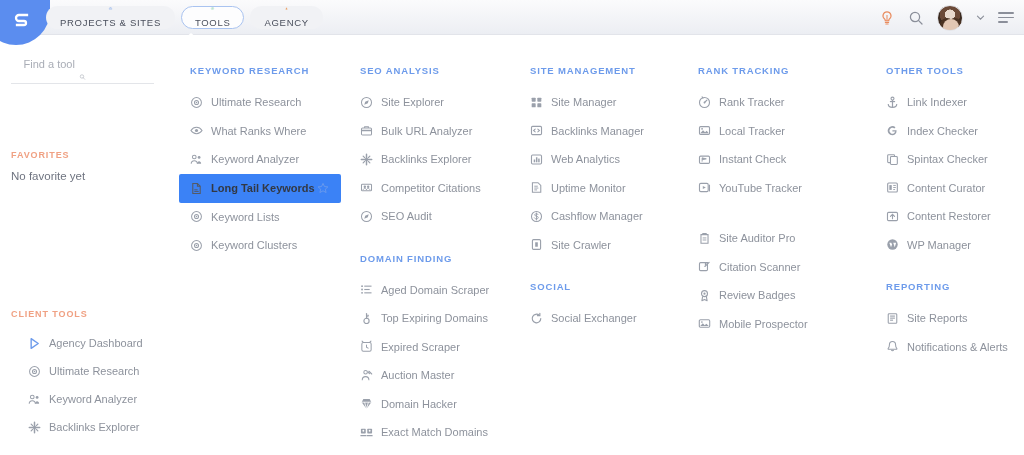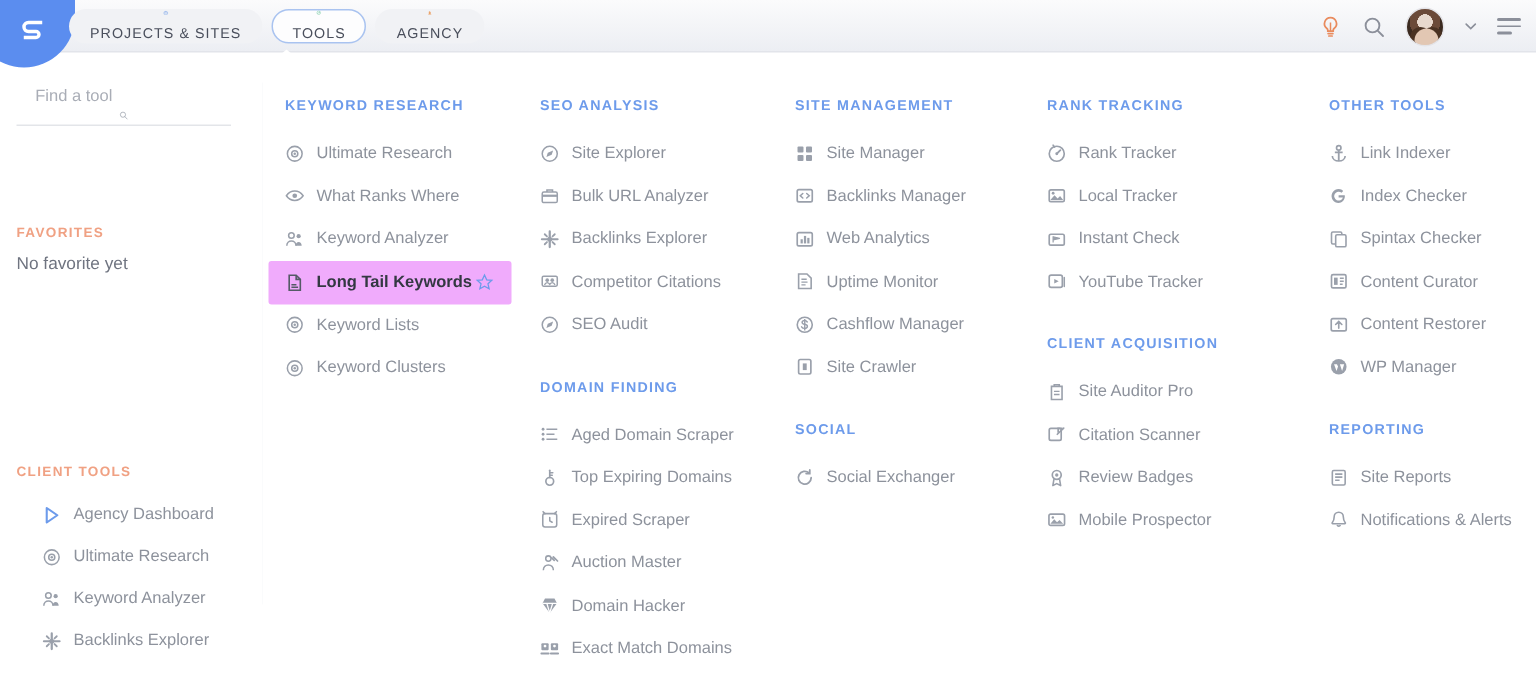--- a/index.html
+++ b/index.html
@@ -147,21 +147,21 @@
   .grp:first-child { margin-top: 30px; }
 
   .tool-row {
     display: flex; align-items: center; gap: 8px;
     height: 28.5px; padding-left: 0; cursor: pointer;
     font-size: 11px; color: #8d929c;
     border-radius: 2px;
   }
   .tool-row .t-ico { width: 13px; height: 13px; flex: 0 0 13px; display: block; }
   .tool-row.highlight {
-    background: #f0abfc;
+    background: #3b82f6;
     color: #333842; font-weight: 700;
     margin-left: -11px; padding-left: 11px;
     width: 162px; height: 29px;
     position: relative;
   }
   .star {
     position: absolute; right: 12px; top: 8px;
     width: 12px; height: 12px;
   }
   .t-label { white-space: nowrap; }
@@ -537,21 +537,20 @@
         <div class="tool-row">
           <svg class="t-ico" viewBox="0 0 14 14">
             <rect x="1.6" y="2.6" width="9.4" height="8.8" rx="1.4" fill="none" stroke="#9aa0ab" stroke-width="1.2"></rect>
             <path d="M5.2 5.4 8.4 7 5.2 8.6z" fill="#9aa0ab"></path>
             <path d="M12.4 4.4v6.4" stroke="#9aa0ab" stroke-width="1.1" stroke-linecap="round"></path>
           </svg>
           <span class="t-label">YouTube Tracker</span>
         </div>
       </div>
       <div class="grp">
-        <div class="grp-head">CLIENT ACQUISITION</div>
         <div class="tool-row">
           <svg class="t-ico" viewBox="0 0 14 14">
             <path d="M3.2 2.8h7.6v9.4H3.2z" fill="none" stroke="#9aa0ab" stroke-width="1.15"></path>
             <path d="M5.2 2.8V1.6h3.6v1.2" fill="none" stroke="#9aa0ab" stroke-width="1.15"></path>
             <line x1="5" y1="6.4" x2="9" y2="6.4" stroke="#9aa0ab" stroke-width="1"></line>
             <line x1="5" y1="8.6" x2="9" y2="8.6" stroke="#9aa0ab" stroke-width="1"></line>
           </svg>
           <span class="t-label">Site Auditor Pro</span>
         </div>
         <div class="tool-row">

